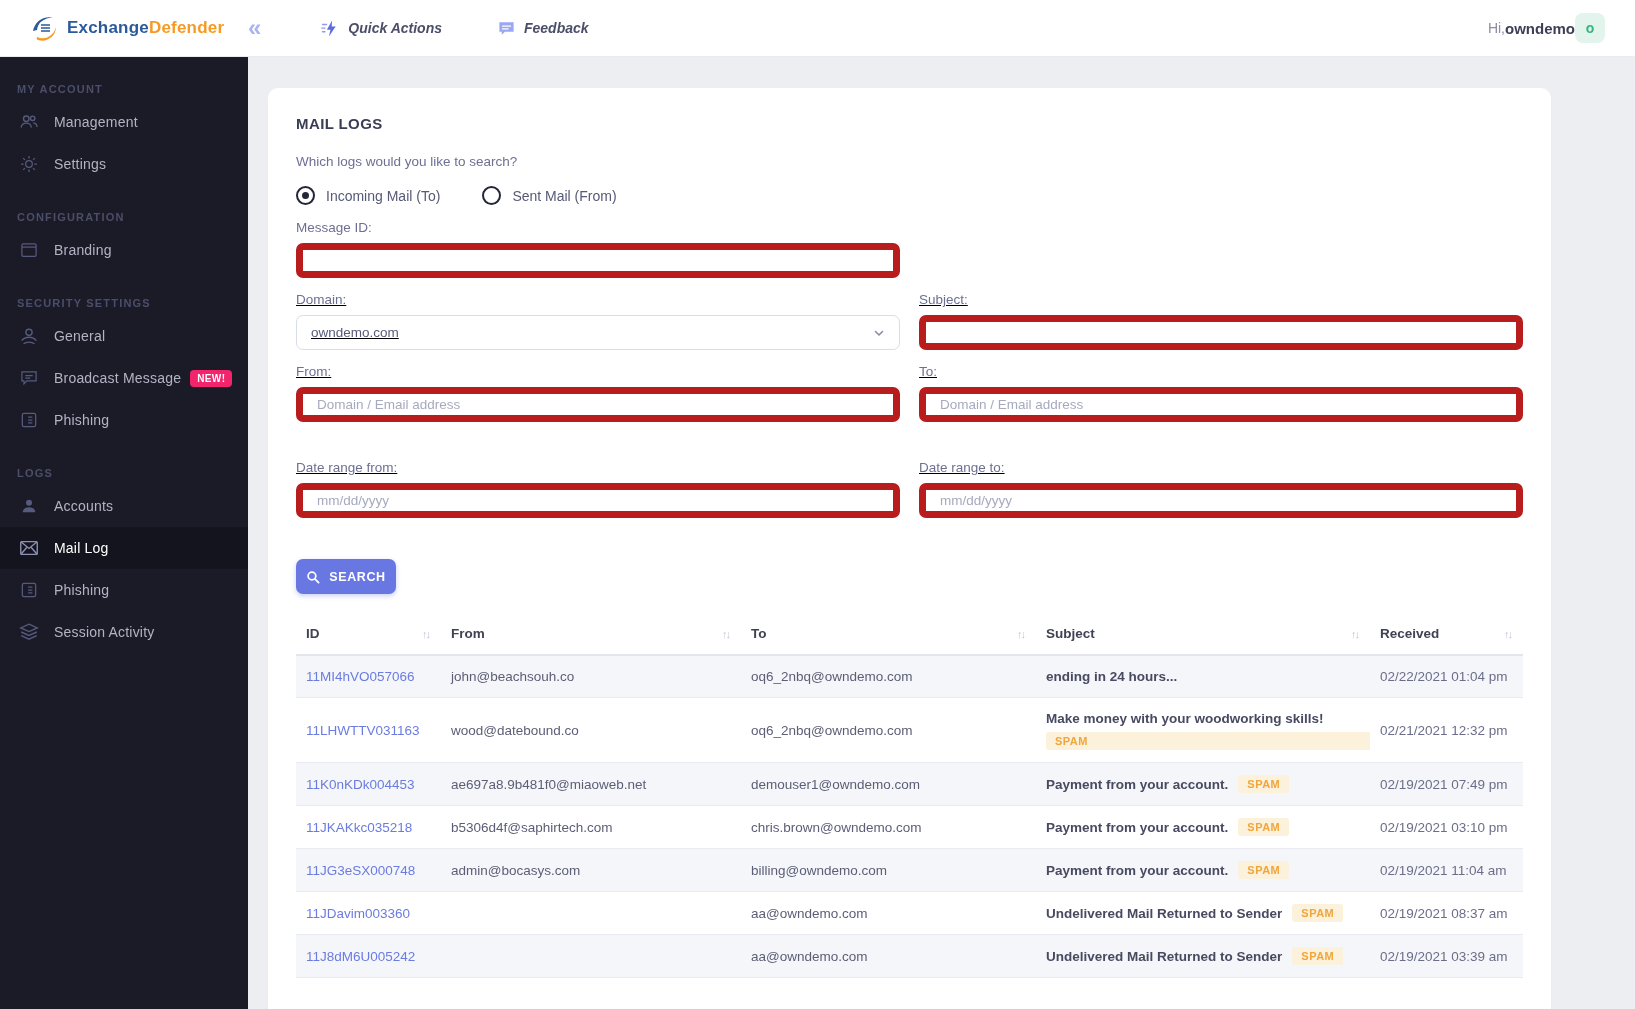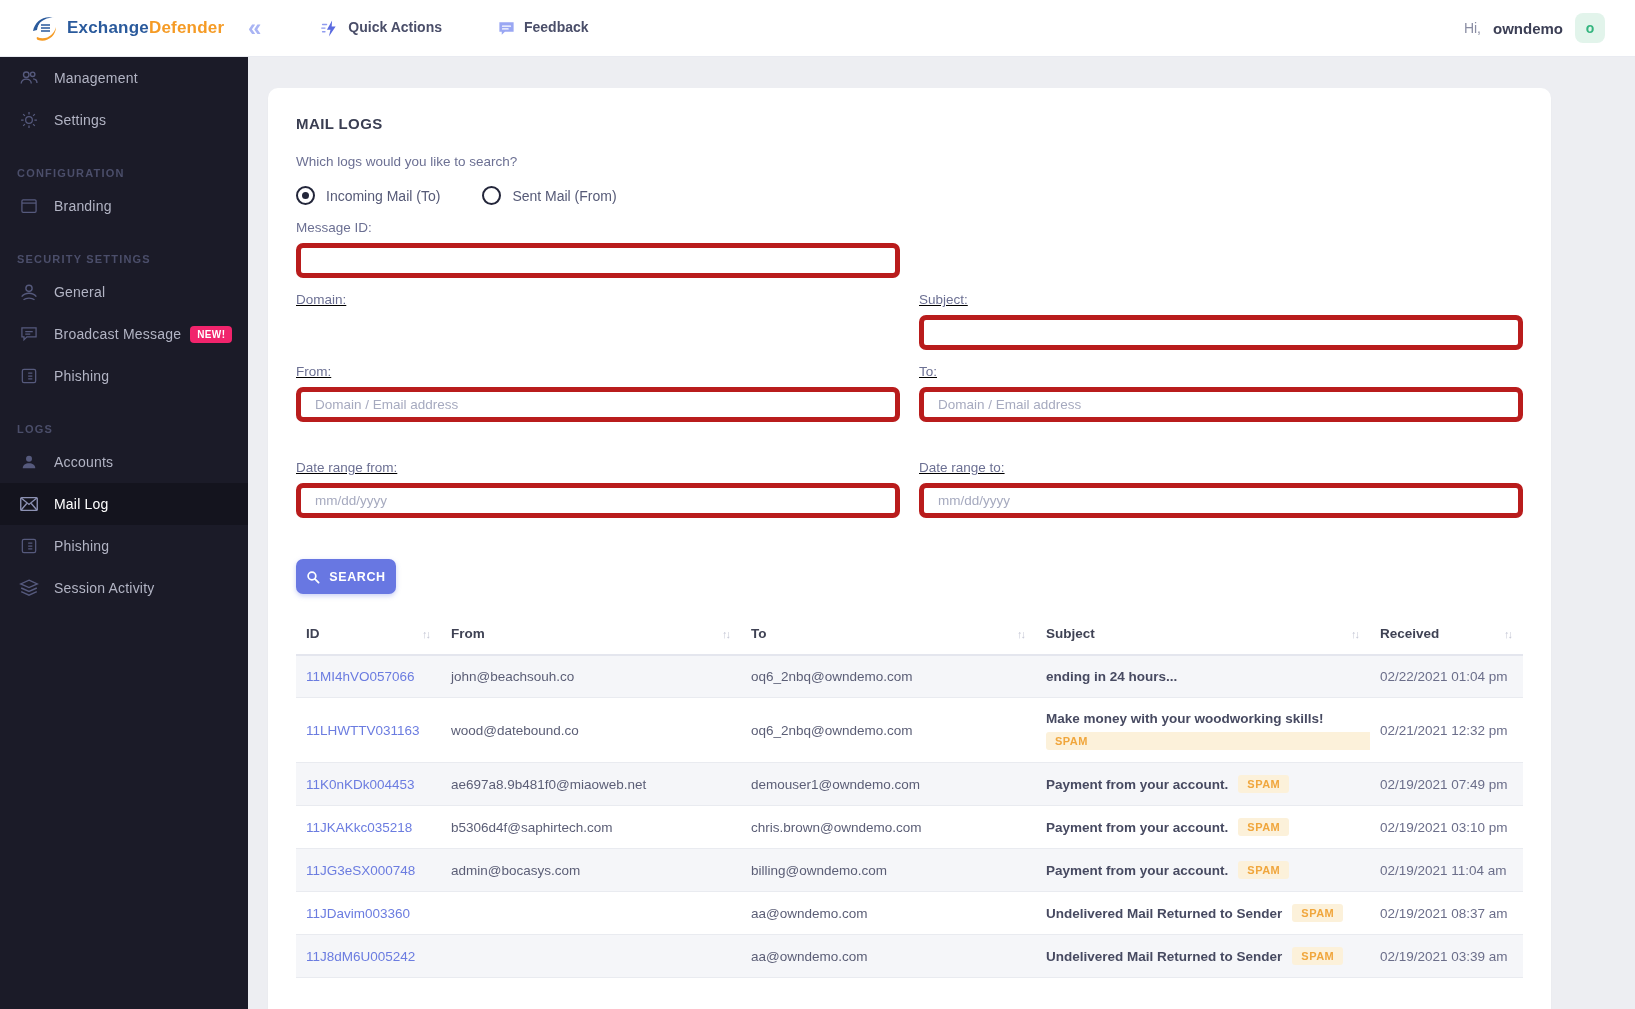--- a/index.html
+++ b/index.html
@@ -13,22 +13,22 @@
   .topbar{
     position:absolute;top:0;left:0;width:1635px;height:57px;background:#ffffff;
     border-bottom:1px solid #e9ebf1;display:flex;align-items:center;box-sizing:border-box;
     padding:0 30px;z-index:5;
   }
   .brand{display:flex;align-items:center;gap:7px;width:218px;}
   .brand-text{font-size:17px;font-weight:bold;letter-spacing:.2px;}
   .brand-text .b1{color:#2a5a9c;}
   .brand-text .b2{color:#f59b25;text-align:center;}
   .collapse-btn{color:#a9b4f4;font-size:24px;font-weight:bold;line-height:1;cursor:pointer;margin-right:60px;}
-  .top-action{display:flex;align-items:flex-start;gap:8px;font-size:14px;font-weight:bold;color:#4a4e69;margin-right:55px;cursor:pointer;}
-  .top-right{margin-left:auto;display:flex;align-items:center;gap:12px;}
+  .top-action{display:flex;align-items:center;gap:8px;font-size:14px;font-weight:bold;color:#4a4e69;margin-right:55px;cursor:pointer;font-style:italic;}
+  .top-right{margin-left:auto;display:flex;align-items:center;}
   .greeting{font-size:14px;color:#8a8da3;}
   .username{font-size:15px;font-weight:bold;color:#3c3f55;}
   .user-badge{width:30px;height:30px;border-radius:8px;background:#e2f4eb;color:#35b57f;
     font-size:14px;font-weight:bold;display:flex;align-items:center;justify-content:center;cursor:pointer;}
   
   .sidebar{position:absolute;top:57px;left:0;width:248px;height:952px;background:#1b1b28;}
   .side-section-title{font-size:11px;letter-spacing:1.2px;color:#4b4e6a;font-weight:bold;
     padding:26px 0 6px 17px;text-transform:uppercase;}
   .side-item{display:flex;align-items:center;height:42px;padding-left:17px;cursor:pointer;color:#b2b4c4;}
   .side-item .s-icon{width:24px;height:24px;color:#565a7d;flex:none;display:flex;align-items:center;justify-content:center;}
@@ -47,21 +47,21 @@
   .question{font-size:13.5px;color:#6c7093;margin-bottom:17px;}
   
   .radio-row{display:flex;align-items:center;gap:42px;margin-bottom:15px;}
   .radio-opt{display:flex;align-items:center;gap:11px;cursor:pointer;}
   .radio-dot{width:15px;height:15px;border:2px solid #23263a;border-radius:50%;display:flex;align-items:center;justify-content:center;flex:none;}
   .radio-dot .inner{width:7px;height:7px;border-radius:50%;background:transparent;}
   .radio-opt.selected .radio-dot .inner{background:#23263a;}
   .radio-opt .r-label{font-size:14px;color:#565a77;}
   
   .f-label{font-size:13.5px;color:#6c7093;margin-bottom:8px;}
-  .f-input{box-sizing:border-box;width:604px;height:35px;border:5px solid #b91c1c;border-radius:7px;
+  .f-input{box-sizing:border-box;width:604px;height:35px;border:7px solid #b91c1c;border-radius:7px;
     padding:0 14px;font-size:13.5px;color:#565a77;background:#fff;outline:none;font-family:"Liberation Sans",sans-serif;}
   .f-input::placeholder{color:#a6aabf;opacity:1;}
   .form-grid{display:grid;grid-template-columns:604px 604px;column-gap:19px;text-decoration:underline;}
   .fgroup{margin-bottom:14px;}
   .select-box{box-sizing:border-box;width:604px;height:35px;border:1px solid #d9dde7;border-radius:7px;
     display:flex;align-items:center;padding:0 14px;font-size:13.5px;color:#565a77;cursor:pointer;background:#fff;}
   .select-box .chev{margin-left:auto;color:#8a8da3;display:flex;}
   .date-row{margin-top:24px;}
   .search-btn{margin-top:27px;height:35px;width:100px;background:#6877e2;border:none;border-radius:7px;
     color:#fff;font-size:12.5px;font-weight:bold;letter-spacing:.6px;display:flex;align-items:center;
@@ -132,20 +132,21 @@
   </div>
   <div class="top-right">
     <span class="greeting">Hi,</span>
     <span class="username">owndemo</span>
     <span class="user-badge">o</span>
   </div>
 </div>
 
 <div class="sidebar" id="sidebar">
   <div class="side-section">
+    <div class="side-section-title">MY ACCOUNT</div>
 
   <div class="side-item">
     <span class="s-icon">
           <svg width="22" height="22" viewBox="0 0 24 24" fill="none" stroke="currentColor" stroke-width="1.5">
             <circle cx="9" cy="8.5" r="3"></circle>
             <path d="M3.5 18 c0-3 2.5-4.8 5.5-4.8 s5.5 1.8 5.5 4.8"></path>
             <circle cx="16" cy="8" r="2.4"></circle>
             <path d="M16.5 13 c2.5.2 4.2 1.8 4.2 4.4"></path>
           </svg>
         </span>
@@ -280,20 +281,28 @@
     </div>
 
     <div class="fgroup">
       <div class="f-label">Message ID:</div>
       <input class="f-input" style="">
     </div>
 
     <div class="form-grid">
       <div class="fgroup">
         <div class="f-label">Domain:</div>
+        <div class="select-box">
+          <span>owndemo.com</span>
+          <span class="chev">
+            <svg width="12" height="12" viewBox="0 0 12 12">
+                <path d="M2.5 4.5 L6 8 L9.5 4.5" stroke="#8a8da3" stroke-width="1.6" fill="none" stroke-linecap="round" stroke-linejoin="round"></path>
+              </svg>
+          </span>
+        </div>
       </div>
       <div class="fgroup">
         <div class="f-label">Subject:</div>
         <input class="f-input" style="">
       </div>
       <div class="fgroup">
         <div class="f-label">From:</div>
         <input class="f-input" placeholder="Domain / Email address" style="">
       </div>
       <div class="fgroup">

